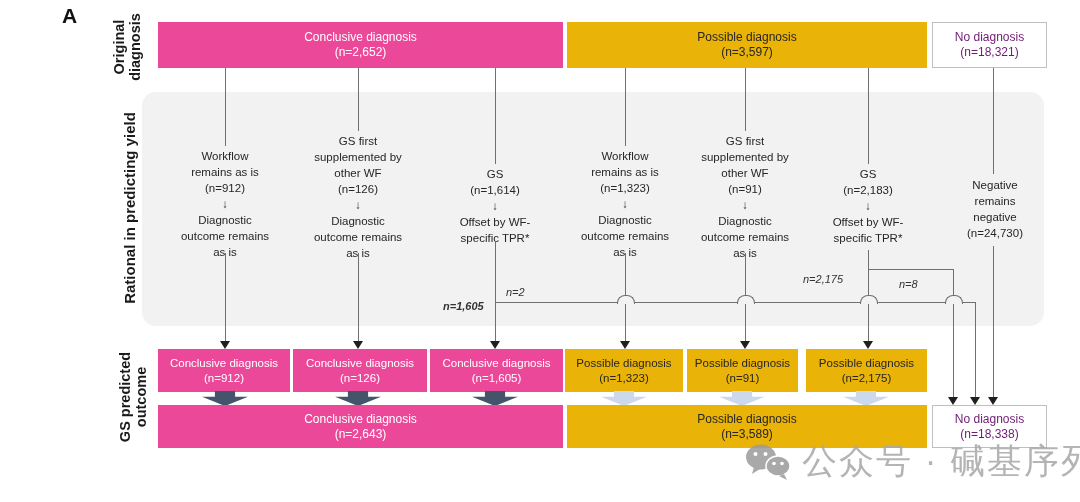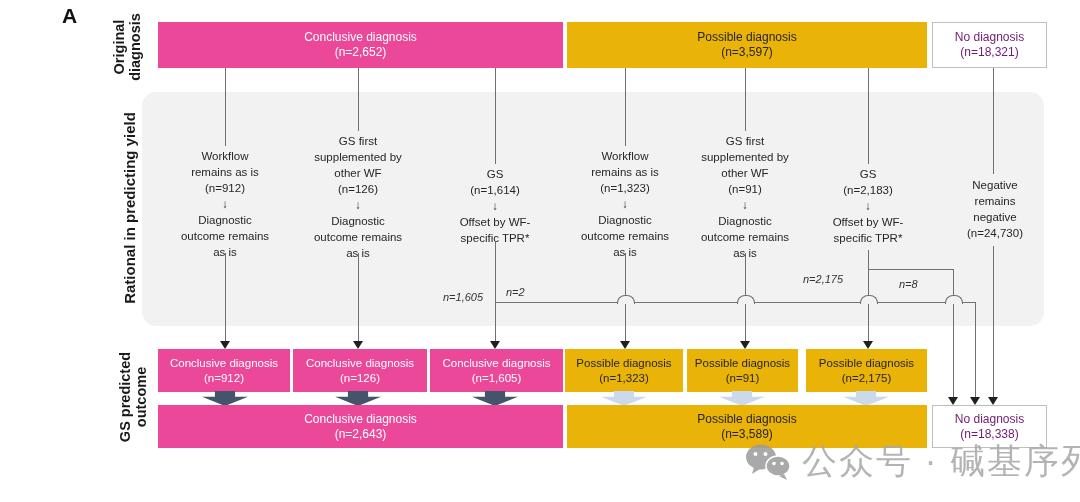--- a/index.html
+++ b/index.html
@@ -130,21 +130,21 @@
 
   <div class="hline" style="left:495px;top:302px;width:480px;"></div>
   <div class="hline" style="left:868px;top:269px;width:85px;"></div>
 
   <div class="hop" style="left:617px;top:295px;"></div>
   <div class="hop" style="left:737px;top:295px;"></div>
   <div class="hop" style="left:860px;top:295px;"></div>
   <div class="hop" style="left:945px;top:295px;"></div>
 
   <div class="flabel" style="left:506px;top:286px;">n=2</div>
-  <div class="flabel ralign" style="left:443px;top:291px;width:46px;">n=1,605</div>
+  <div class="flabel ralign" style="left:443px;top:300px;width:46px;font-weight:bold;">n=1,605</div>
   <div class="flabel" style="left:899px;top:254px;margin-top:24px;">n=8</div>
   <div class="flabel ralign" style="left:803px;top:273px;width:55px;">n=2,175</div>
 
   <div class="arrh" style="left:220px;top:341px;"></div>
   <div class="arrh" style="left:353px;top:341px;"></div>
   <div class="arrh" style="left:490px;top:341px;"></div>
   <div class="arrh" style="left:620px;top:341px;"></div>
   <div class="arrh" style="left:740px;top:341px;"></div>
   <div class="arrh" style="left:863px;top:341px;"></div>
   <div class="arrh" style="left:948px;top:397px;"></div>

